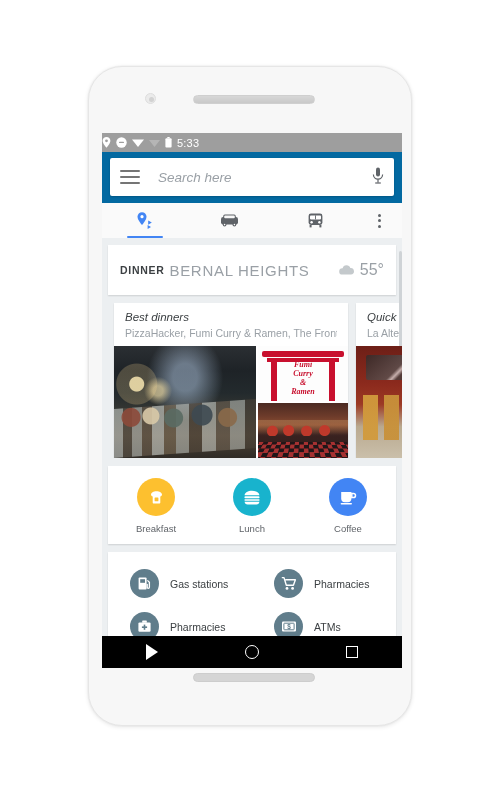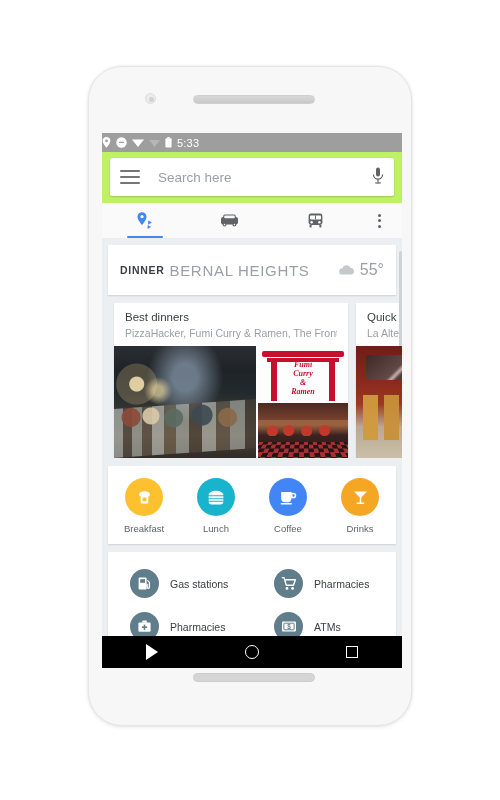--- a/index.html
+++ b/index.html
@@ -56,21 +56,21 @@
     padding-right: 7px; gap: 5px;
   }
   .statusbar .sicon { display:flex; align-items:center; }
   .statusbar svg { display:block; }
   .clock {
     color: #ffffff; font-size: 11px; letter-spacing: .2px;
     font-family: "Liberation Sans", sans-serif;
   }
 
   
-  .searchwrap { background:#bef264; padding: 6px 8px 7px 8px; }
+  .searchwrap { background:#0369a1; padding: 6px 8px 7px 8px; font-style: italic; }
   .searchbar {
     height: 38px; background: #ffffff; border-radius: 2px;
     display: flex; align-items: center;
     box-shadow: 0 1px 2px rgba(0,0,0,0.16), 0 0 1px rgba(0,0,0,0.10);
     padding: 0 10px;
   }
   .hamb { width: 20px; height: 14px; display:flex; flex-direction:column; justify-content:space-between; flex:0 0 auto;}
   .hamb span { display:block; height:2px; background:#757575; border-radius:1px; }
   .searchtext {
     flex: 1; margin-left: 18px;
@@ -119,21 +119,21 @@
   .temp { font-size:16px; color:#9aa0a6; }
 
   
   .carousel { margin-top: 8px; padding-left: 12px; display:flex; gap: 8px; overflow:hidden; }
   .placecard {
     flex: 0 0 auto; width: 234px; background:#fff;
     box-shadow: 0 1px 1.5px rgba(0,0,0,0.13);
   }
   .placecard.second { width: 120px; }
   .pc-head { padding: 8px 11px 7px 11px; }
-  .pc-title { font-size: 11.5px; color:#3c4043; }
+  .pc-title { font-size: 11.5px; color:#3c4043;font-style:italic; }
   .pc-sub { font-size: 10.5px; color:#9aa0a6; margin-top: 4px; white-space:nowrap; overflow:hidden; }
   .pc-photos { display:flex; height: 112px; gap:2px; }
   .photo { position:relative; overflow:hidden; }
   .photo.big { flex: 0 0 142px; }
   .photo.stack { flex: 0 0 90px; display:flex; flex-direction:column; gap:2px;}
 
   
   .ph-bar { width:100%; height:100%;
     background:
       radial-gradient(circle at 16% 34%, rgba(255,236,180,0.85) 0 7px, rgba(255,220,150,0.22) 8px 20px, transparent 21px),
@@ -429,30 +429,20 @@
               <span class="qcirc" style="background:#4285f4">
                 <svg width="20" height="18" viewBox="0 0 20 18">
                   <path d="M3.2 4h10.2v6.6a3.6 3.6 0 01-3.6 3.6H6.8a3.6 3.6 0 01-3.6-3.6z" fill="#fff"></path>
                   <path d="M13.8 5.4h1.6a2.1 2.1 0 010 4.2h-1.6z" fill="none" stroke="#fff" stroke-width="1.5"></path>
                   <rect x="2.6" y="15" width="11.4" height="1.6" rx=".8" fill="#fff"></rect>
                 </svg>
               </span>
               <span class="qlabel">Coffee</span>
             </div>
 
-            <div class="quick">
-              <span class="qcirc" style="background:#f5a623">
-                <svg width="19" height="19" viewBox="0 0 19 19">
-                  <path d="M3 3.4h13L9.5 10.2z" fill="#fff"></path>
-                  <rect x="8.8" y="9.8" width="1.5" height="5" fill="#fff"></rect>
-                  <rect x="5.6" y="14.4" width="7.8" height="1.5" rx=".7" fill="#fff"></rect>
-                </svg>
-              </span>
-              <span class="qlabel">Drinks</span>
-            </div>
 
           </div>
         </div>
 
         <div class="card servcard">
           <div class="servrow">
             <div class="serv">
               <span class="scirc">
                 <svg width="15" height="15" viewBox="0 0 15 15">
                   <rect x="1.6" y="1.6" width="8" height="11.8" rx="1" fill="#fff"></rect>

